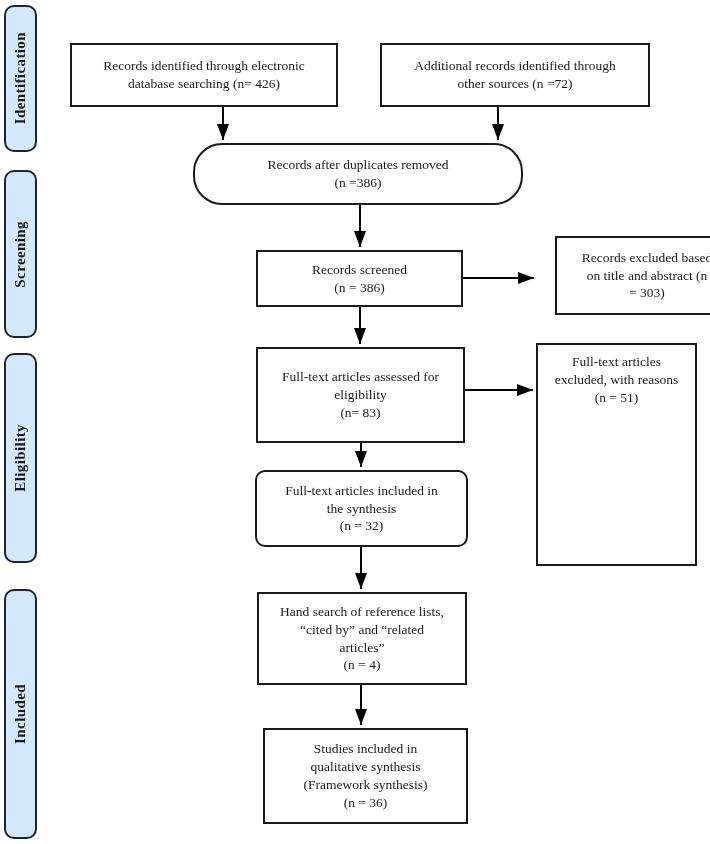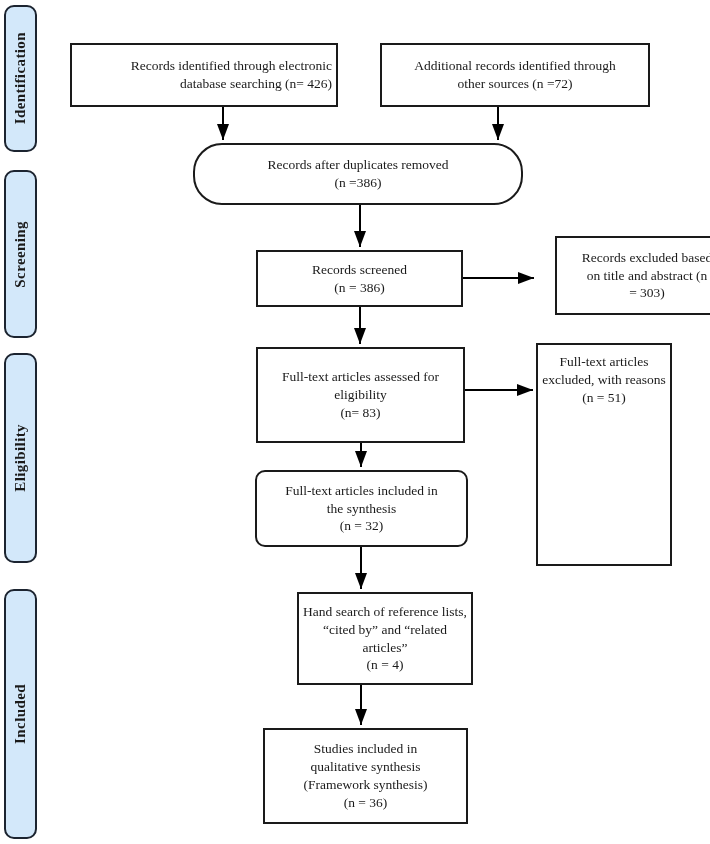--- a/index.html
+++ b/index.html
@@ -106,21 +106,21 @@
   <div class="stage" style="left:4px; top:170px; width:33px; height:168px;">
     <span>Screening</span>
   </div>
   <div class="stage" style="left:4px; top:353px; width:33px; height:210px;">
     <span>Eligibility</span>
   </div>
   <div class="stage" style="left:4px; top:589px; width:33px; height:250px;">
     <span>Included</span>
   </div>
 
-  <div class="fbox" style="left:70px; top:43px; width:268px; height:64px;align-items:flex-end;">
+  <div class="fbox" style="left:70px; top:43px; width:268px; height:64px;">
     <div class="line">Records identified through electronic</div>
     <div class="line">database searching (n= 426)</div>
   </div>
 
   <div class="fbox" style="left:380px; top:43px; width:270px; height:64px;">
     <div class="line">Additional records identified through</div>
     <div class="line">other sources (n =72)</div>
   </div>
 
   <div class="fbox" style="left:193px; top:143px; width:330px; height:62px;border-radius:29px;">
@@ -138,33 +138,33 @@
     <div class="line">on title and abstract (n</div>
     <div class="line">= 303)</div>
   </div>
 
   <div class="fbox" style="left:256px; top:347px; width:209px; height:96px;">
     <div class="line">Full-text articles assessed for</div>
     <div class="line">eligibility</div>
     <div class="line">(n= 83)</div>
   </div>
 
-  <div class="fbox reasons-box" style="left:536px; top:343px; width:136px; height:223px;">
+  <div class="fbox reasons-box" style="left:536px; top:343px; width:161px; height:223px;">
     <div class="line">Full-text articles</div>
     <div class="line">excluded, with reasons</div>
     <div class="line">(n = 51)</div>
   </div>
 
   <div class="fbox" style="left:255px; top:470px; width:213px; height:77px;border-radius:10px;">
     <div class="line">Full-text articles included in</div>
     <div class="line">the synthesis</div>
     <div class="line">(n = 32)</div>
   </div>
 
-  <div class="fbox" style="left:257px; top:592px; width:176px; height:93px;margin-left:40px;">
+  <div class="fbox" style="left:257px; top:592px; width:210px; height:93px;">
     <div class="line">Hand search of reference lists,</div>
     <div class="line">“cited by” and “related</div>
     <div class="line">articles”</div>
     <div class="line">(n = 4)</div>
   </div>
 
   <div class="fbox" style="left:263px; top:728px; width:205px; height:96px;">
     <div class="line">Studies included in</div>
     <div class="line">qualitative synthesis</div>
     <div class="line">(Framework synthesis)</div>

